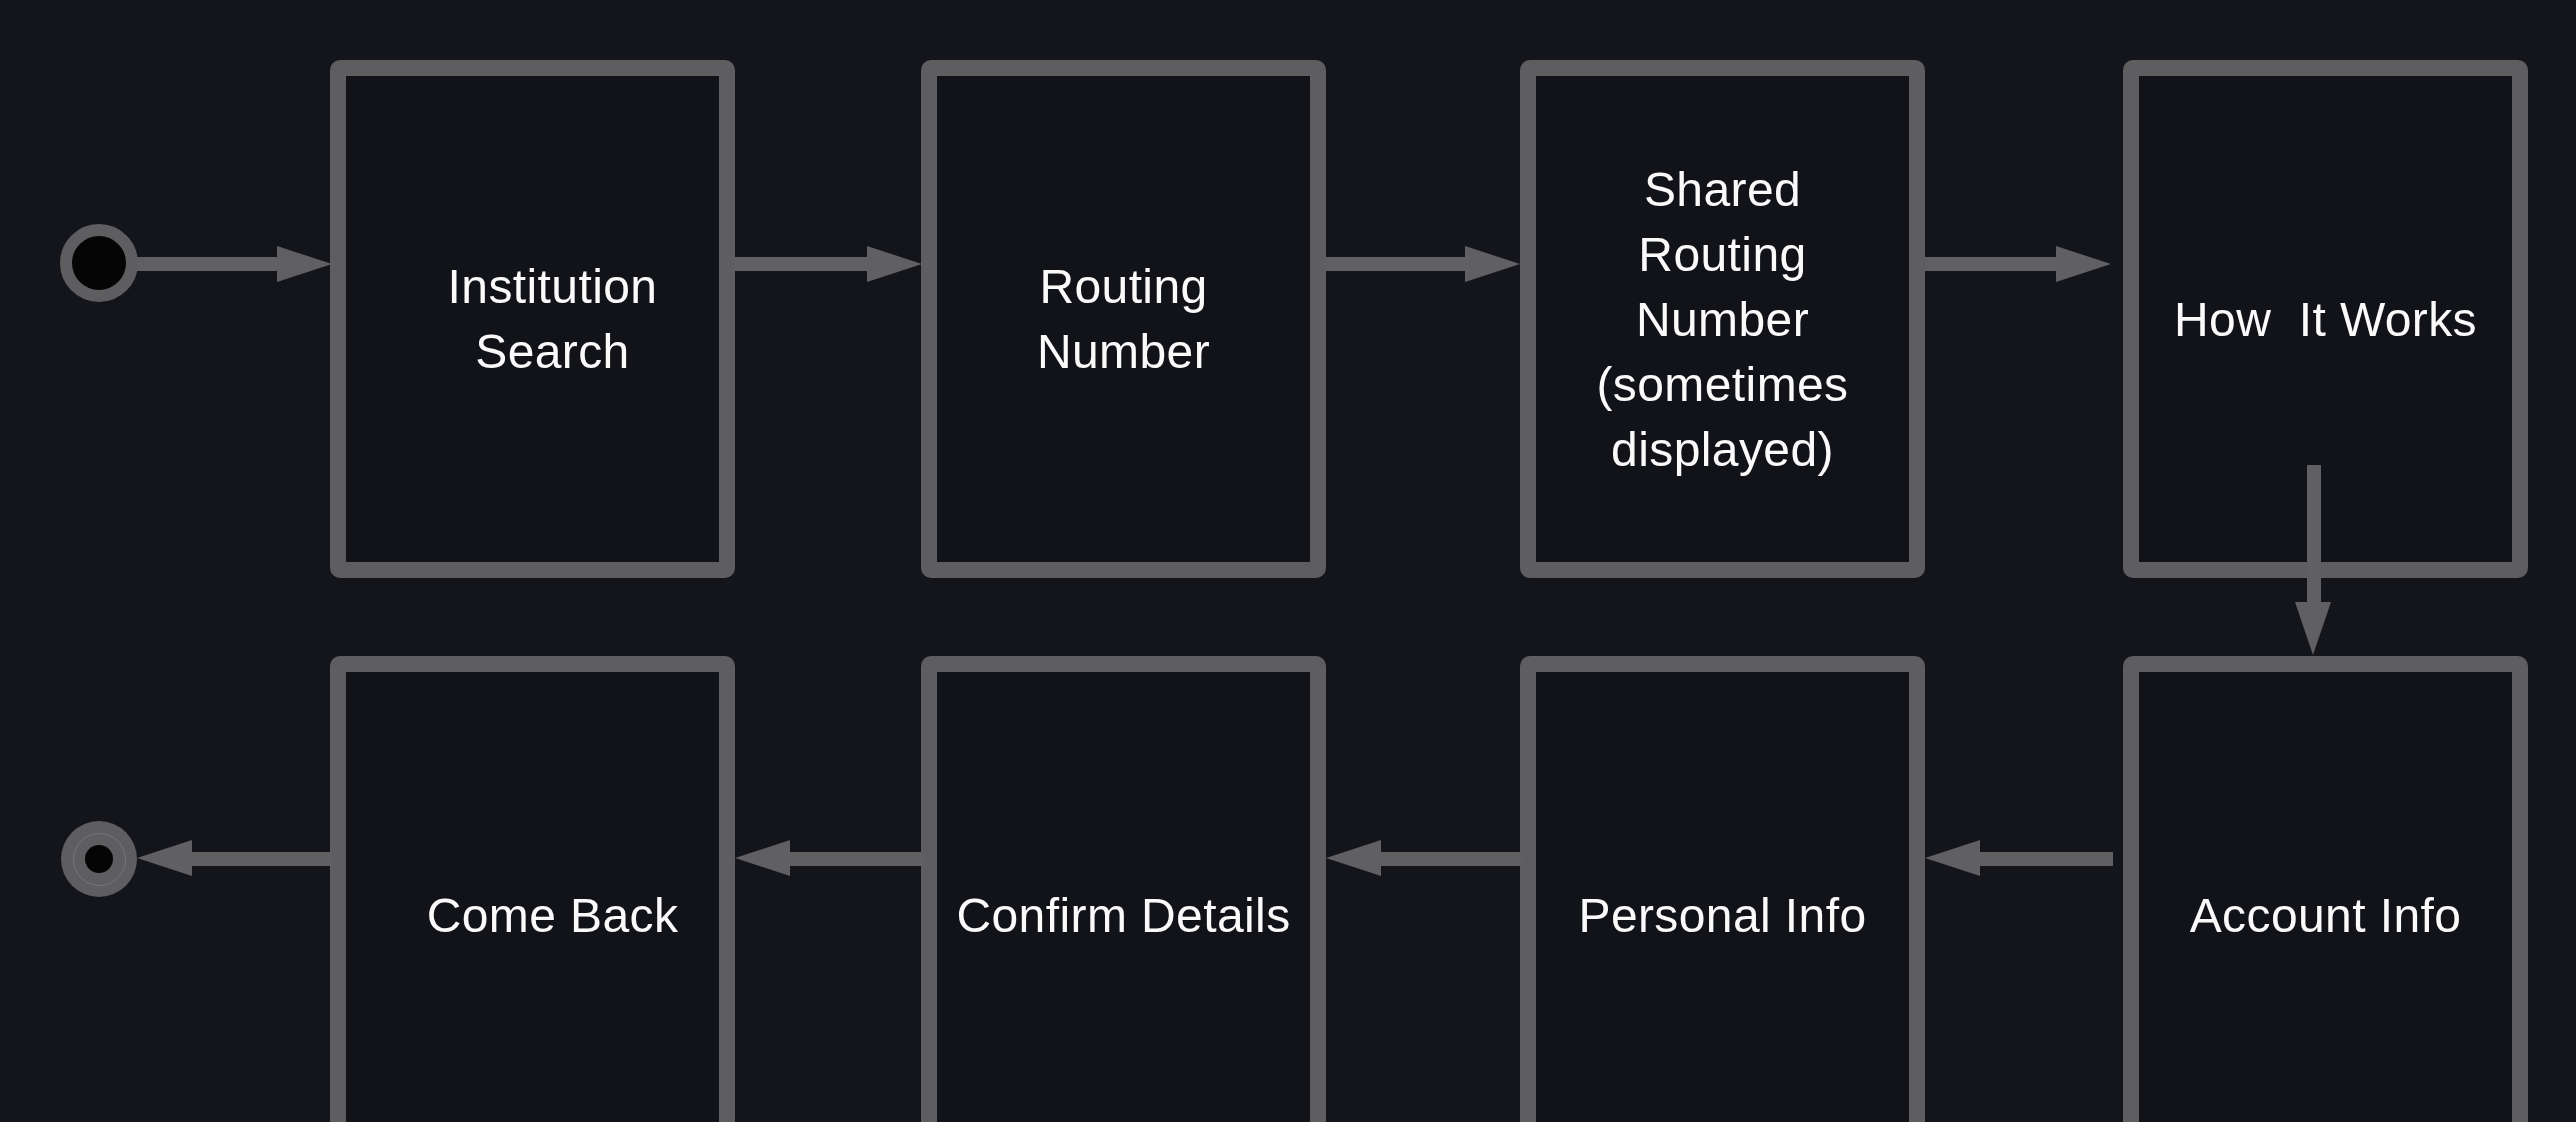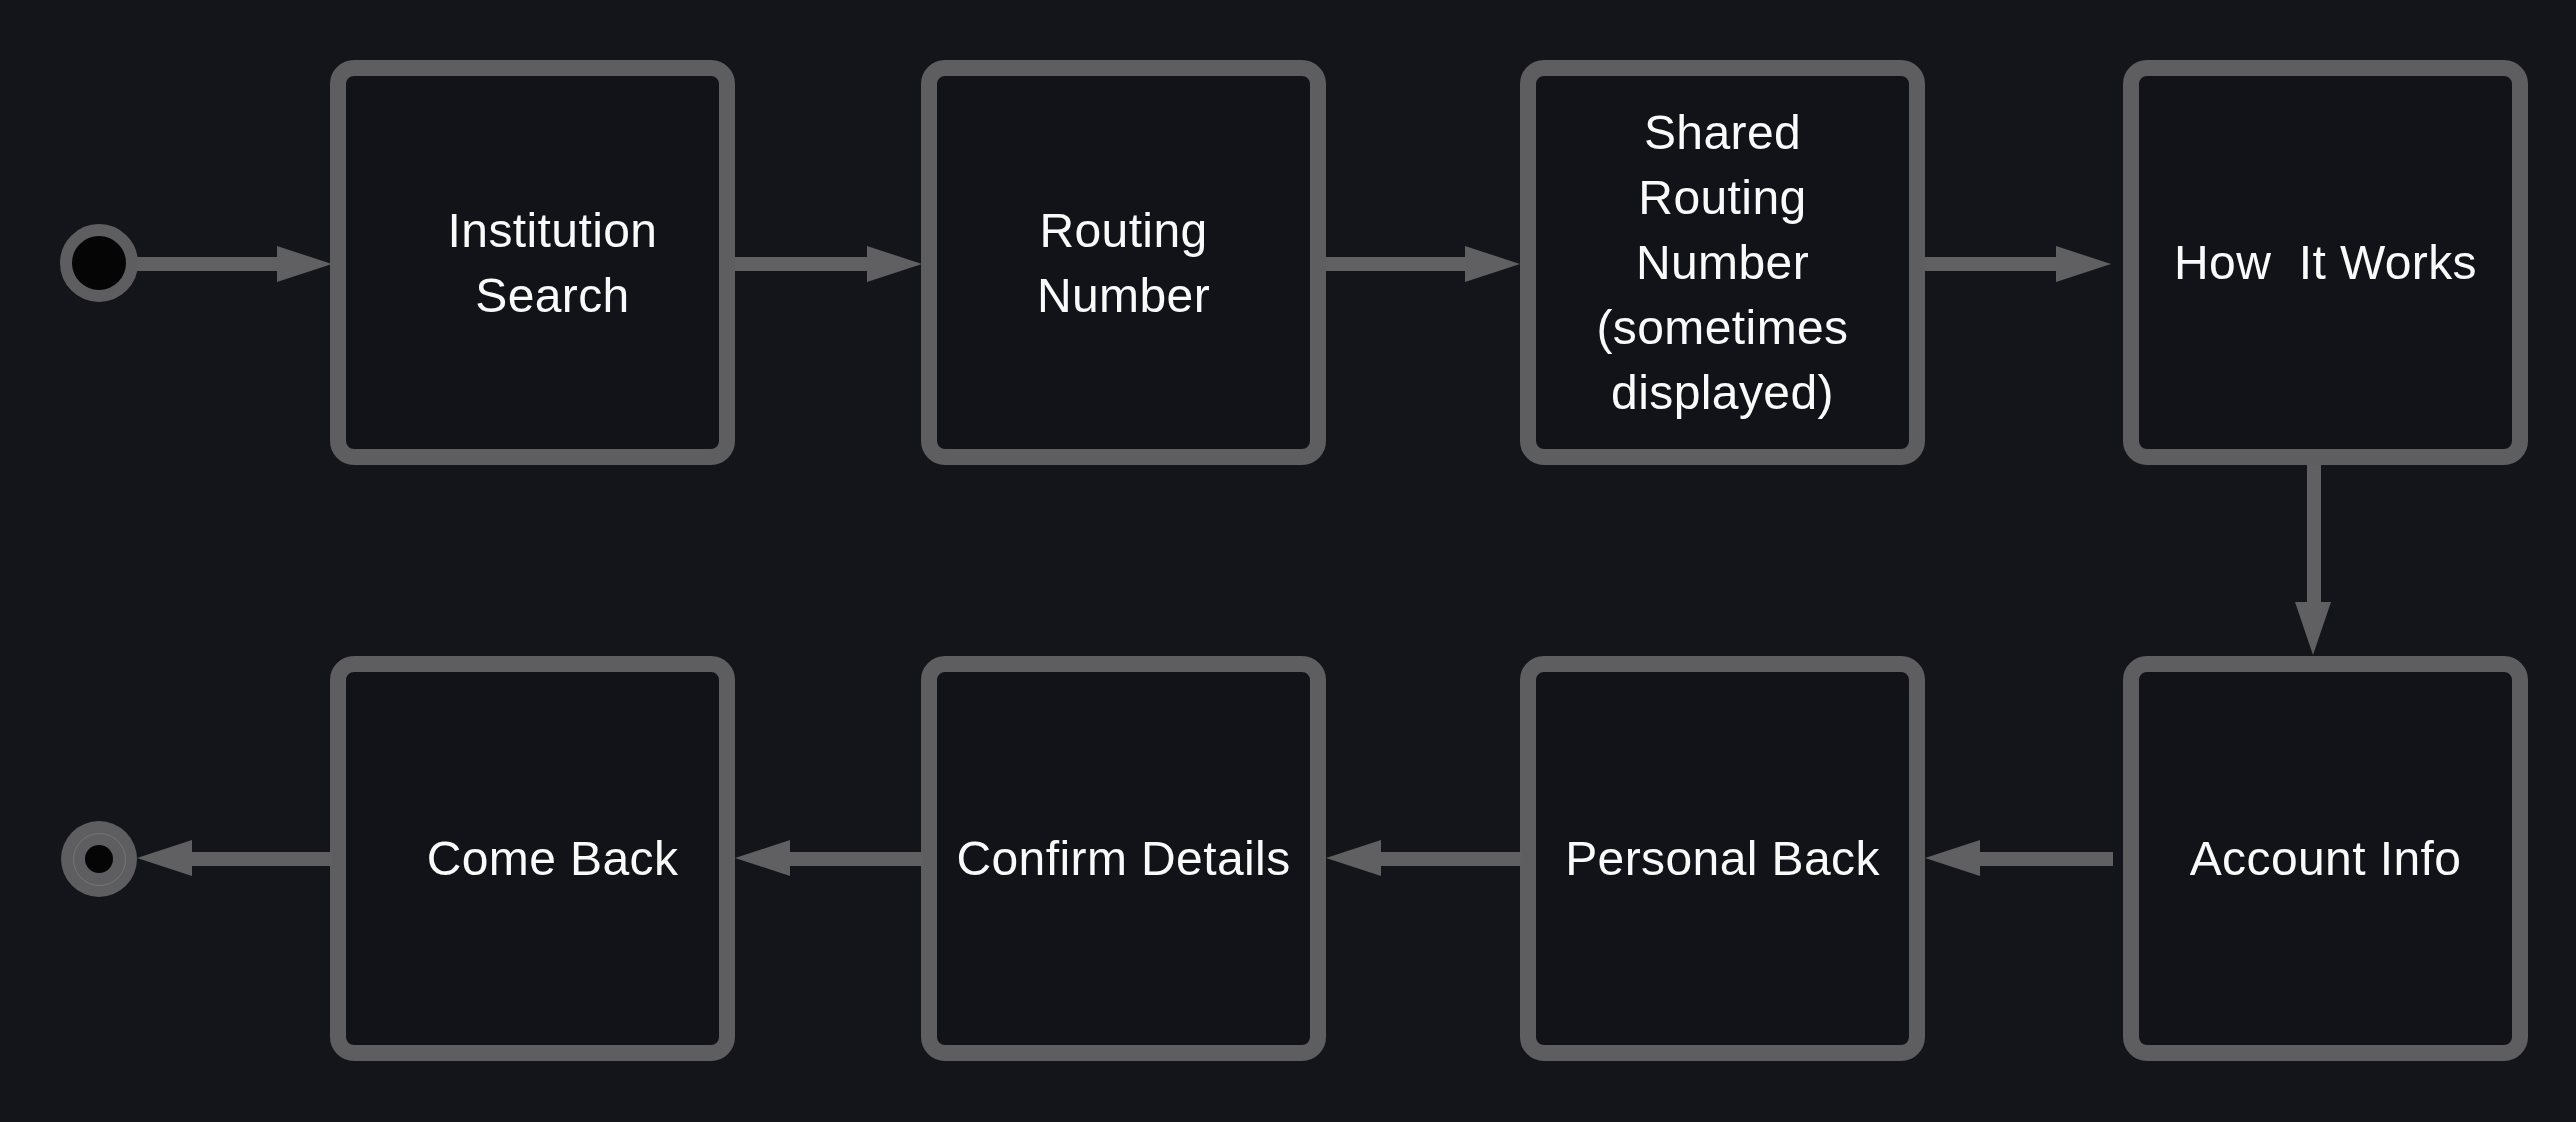--- a/index.html
+++ b/index.html
@@ -14,23 +14,23 @@
   html,body{width:2576px;height:1123px;overflow:hidden;}
   body{
     background:var(--background);
     font-family:"Liberation Sans","DejaVu Sans",sans-serif;
   }
   .diagram{position:relative;width:2576px;height:1123px;}
 
   
   .state{
     position:absolute;
-    width:405px;height:405px;
+    width:405px;height:518px;
     border:16px solid var(--stroke);
-    border-radius:24px;
+    border-radius:10px;
     background:var(--node-fill);
     display:flex;align-items:center;justify-content:center;
   }
   .state-label{
     color:var(--text);
     font-size:48px;
     line-height:65px;
     text-align:center;
     white-space:pre;           
     letter-spacing:0.4px;
@@ -110,21 +110,21 @@
     <div class="state-label">How  It Works</div>
   </div>
 
   <div class="state r2 c1">
     <div class="state-label">Come Back</div>
   </div>
   <div class="state r2 c2">
     <div class="state-label">Confirm Details</div>
   </div>
   <div class="state r2 c3">
-    <div class="state-label">Personal Back</div>
+    <div class="state-label">Personal Info</div>
   </div>
   <div class="state r2 c4">
     <div class="state-label">Account Info</div>
   </div>
 
   <div class="end-node">
     <div class="end-node-inner-ring">
       <div class="end-node-dot"></div>
     </div>
   </div>

